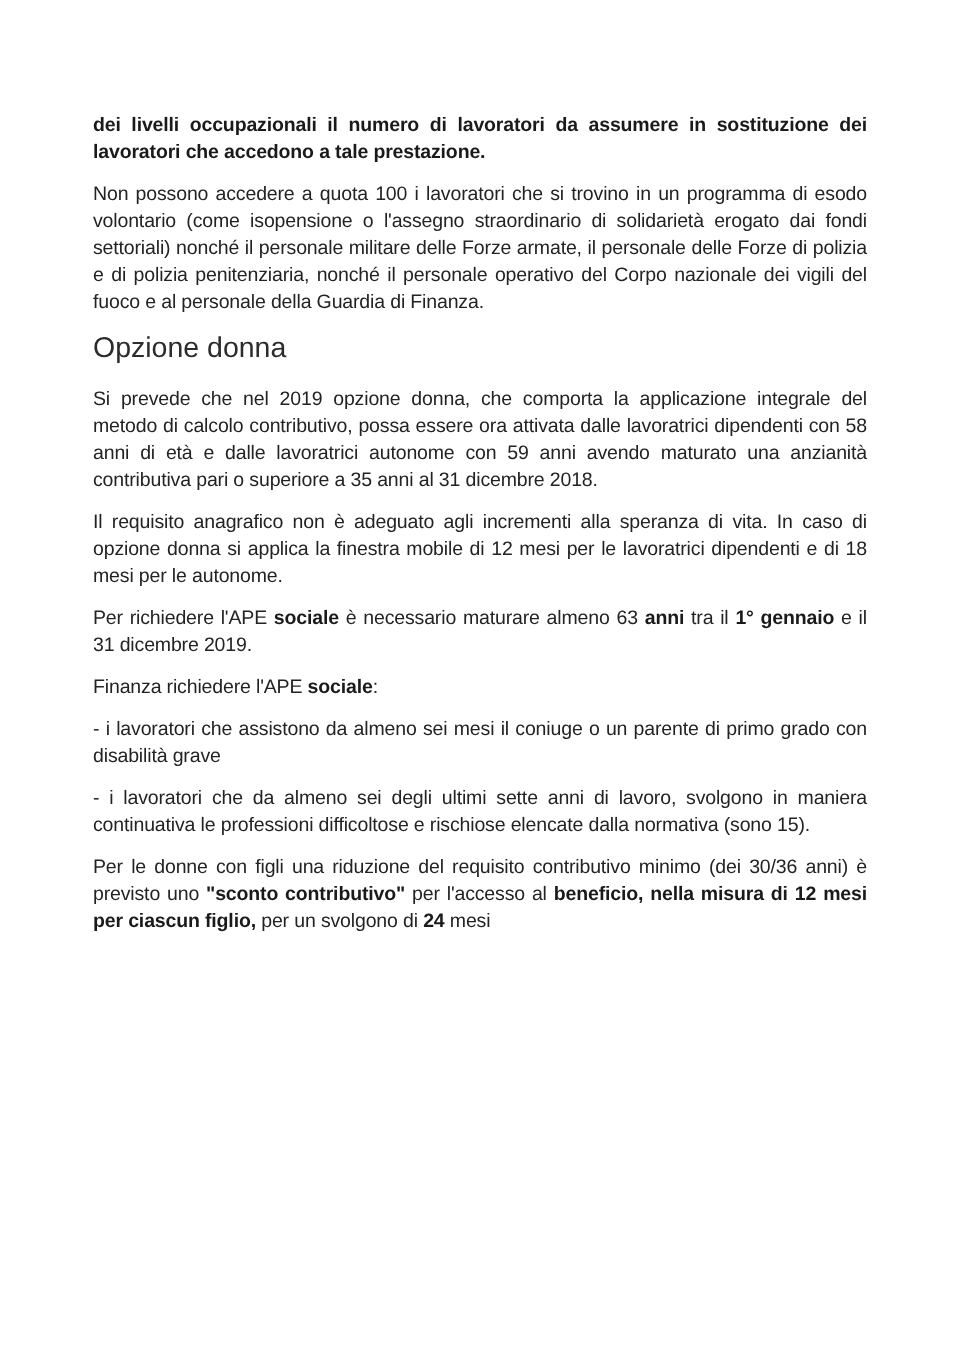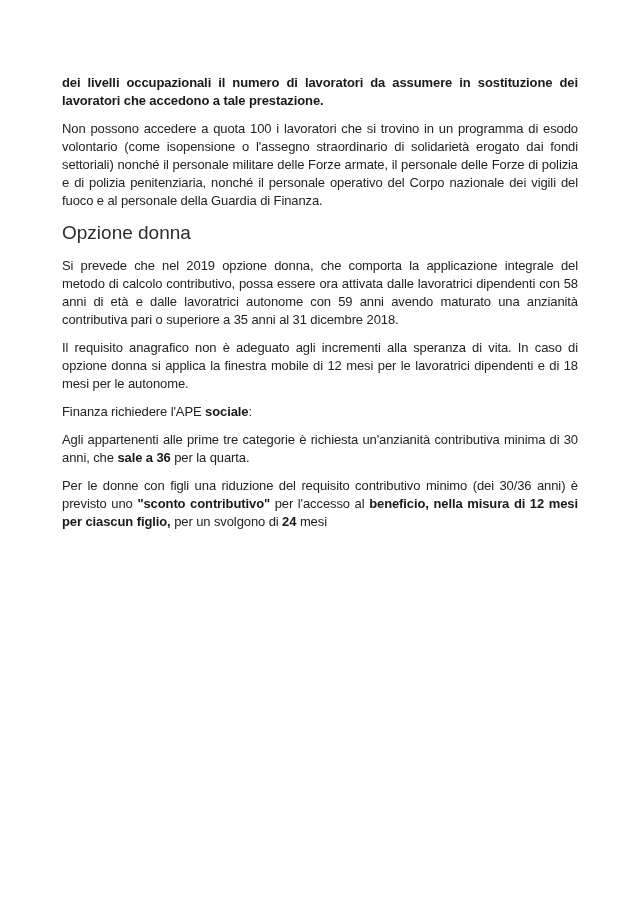--- a/index.html
+++ b/index.html
@@ -40,17 +40,19 @@
 </head>
 <body>
 
 <div class="page">
   <main class="content" id="doc">
       <p class="paragraph"><strong>dei livelli occupazionali il numero di lavoratori da assumere in sostituzione dei lavoratori che accedono a tale prestazione.</strong></p>
       <p class="paragraph"><span>Non possono accedere a quota 100 i lavoratori che si trovino in un programma di esodo volontario (come isopensione o l'assegno straordinario di solidarietà erogato dai fondi settoriali) nonché il personale militare delle Forze armate, il personale delle Forze di polizia e di polizia penitenziaria, nonché il personale operativo del Corpo nazionale dei vigili del fuoco e al personale della Guardia di Finanza.</span></p>
       <h2 class="heading"><span>Opzione donna</span></h2>
       <p class="paragraph"><span>Si prevede che nel 2019 opzione donna, che comporta la applicazione integrale del metodo di calcolo contributivo, possa essere ora attivata dalle lavoratrici dipendenti con 58 anni di età e dalle lavoratrici autonome con 59 anni avendo maturato una anzianità contributiva pari o superiore a 35 anni al 31 dicembre 2018.</span></p>
       <p class="paragraph"><span>Il requisito anagrafico non è adeguato agli incrementi alla speranza di vita. In caso di opzione donna si applica la finestra mobile di 12 mesi per le lavoratrici dipendenti e di 18 mesi per le autonome.</span></p>
+      <p class="paragraph"><span>Per richiedere l'APE </span><strong>sociale</strong><span> è necessario maturare almeno 63 </span><strong>anni</strong><span> tra il </span><strong>1° gennaio</strong><span> e il 31 dicembre 2019.</span></p>
       <p class="paragraph"><span>Finanza richiedere l'APE </span><strong>sociale</strong><span>:</span></p>
-      <p class="paragraph"><span>Agli appartenenti alle prime tre categorie è richiesta un'anzianità contributiva minima di 30 anni, che </span><strong>sale a 36</strong><span> per la quarta.</span></p>
+      <p class="paragraph"><span>- i lavoratori che assistono da almeno sei mesi il coniuge o un parente di primo grado con disabilità grave</span></p>
+      <p class="paragraph"><span>- i lavoratori che da almeno sei degli ultimi sette anni di lavoro, svolgono in maniera continuativa le professioni difficoltose e rischiose elencate dalla normativa (sono 15).</span></p>
       <p class="paragraph"><span>Per le donne con figli una riduzione del requisito contributivo minimo (dei 30/36 anni) è previsto uno </span><strong>"sconto contributivo"</strong><span> per l'accesso al </span><strong>beneficio, nella misura di 12 mesi per ciascun figlio,</strong><span> per un svolgono di </span><strong>24</strong><span> mesi</span></p>
     </main>
 </div>
 
 </body></html>

